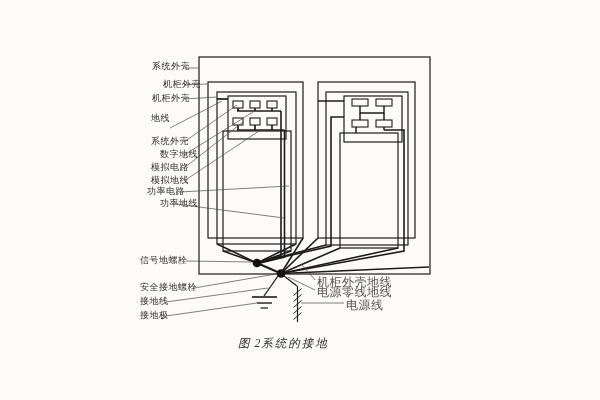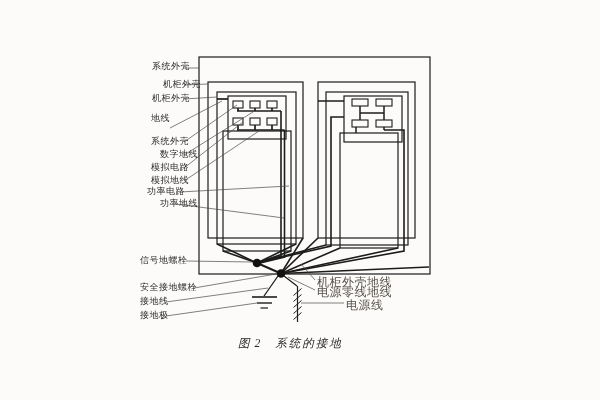--- a/index.html
+++ b/index.html
@@ -15,21 +15,21 @@
     font-size:9px;color:#2b2b2b;letter-spacing:0.5px;line-height:1;
   }
   .lbl-r{
     position:absolute;white-space:nowrap;
     font-size:12px;color:#55504a;letter-spacing:0.5px;line-height:1;
   }
   #caption{
     position:absolute;left:238px;top:336px;
     font-size:11.5px;color:#2a2a2a;font-style:italic;letter-spacing:1px;
   }
-  #caption .cap-title{margin-left:14px;letter-spacing:2px;}
+  #caption .cap-title{letter-spacing:2px;}
 </style>
 </head>
 <body>
 
 <div id="stage">
 
   <svg width="600" height="400" viewBox="0 0 600 400">
 
     <g stroke="#1c1c1c" fill="none" stroke-width="1.2">
       <rect x="199" y="57" width="231" height="217"></rect>

